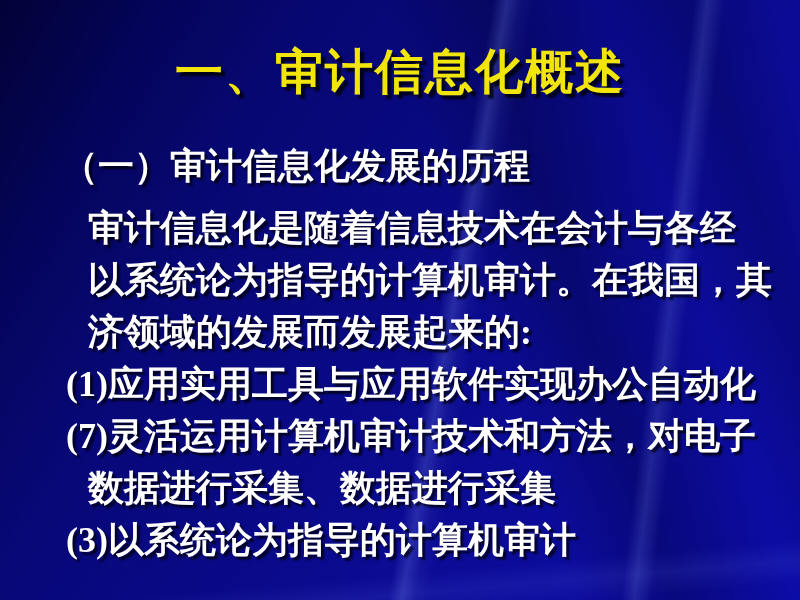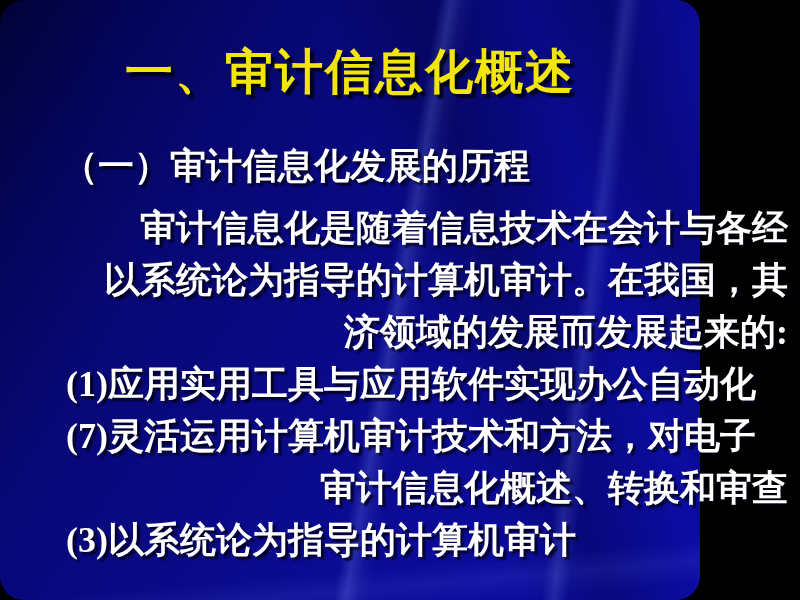--- a/index.html
+++ b/index.html
@@ -5,38 +5,37 @@
   html, body {
     margin: 0;
     padding: 0;
     width: 800px;
     height: 600px;
     overflow: hidden;
     background: #000;
   }
   .slide {
     position: relative;
-    width: 700px;
+    width: 800px;
     height: 600px;
     font-family: "Liberation Serif", "DejaVu Serif", serif;
     font-weight: bold;
     
     background:
       
       linear-gradient(100deg, transparent 54.5%, rgba(140,160,255,0.22) 56%, rgba(140,160,255,0.06) 57.5%, transparent 59%),
       linear-gradient(97deg,  transparent 79.5%, rgba(140,160,255,0.18) 81%, transparent 83%),
       
       linear-gradient(175deg, transparent 91%, rgba(120,140,255,0.10) 94%, transparent 97.5%),
       
       linear-gradient(118deg, rgba(0,0,22,0.50) 0%, rgba(0,0,22,0.15) 14%, transparent 28%),
       
       linear-gradient(72deg, transparent 58%, rgba(0,0,30,0.28) 68%, transparent 80%, rgba(0,0,30,0.22) 89%, transparent 97%),
       
       linear-gradient(125deg, #03035a 0%, #08087a 35%, #0b0b94 65%, #0c0ca8 100%);
-    border-radius: 24px;
   }
   .title {
     position: absolute;
     top: 44px;
     left: 0;
     width: 100%;
     margin: 0;
     text-align: center;
     font-size: 48px;
     line-height: 56px;
@@ -55,34 +54,34 @@
     font-size: 36px;
     text-shadow: 3px 3px 2px rgba(0, 0, 12, 0.8);
     font-family: Liberation Serif, serif;
   }
   .line {
     height: 52px;
     line-height: 52px;
     white-space: nowrap;
   }
   .line.heading { margin-left: 14px; margin-bottom: 10px; }
-  .line.para    { margin-left: 40px; text-align: right; }
+  .line.para    { margin-left: 40px; }
   .line.item    { margin-left: 18px; }
 </style>
 </head>
 <body>
 
 <div class="slide">
   <h1 class="title">一、审计信息化概述</h1>
 
   <div class="content">
     <div class="line heading">（一）审计信息化发展的历程</div>
 
     <div class="line para">审计信息化是随着信息技术在会计与各经</div>
     <div class="line para">以系统论为指导的计算机审计。在我国，其</div>
     <div class="line para">济领域的发展而发展起来的:</div>
 
     <div class="line item">(1)应用实用工具与应用软件实现办公自动化</div>
     <div class="line item">(7)灵活运用计算机审计技术和方法，对电子</div>
-    <div class="line para">审计信息化概述、转换和审查</div>
+    <div class="line para">数据进行采集、数据进行采集</div>
     <div class="line item">(3)以系统论为指导的计算机审计</div>
   </div>
 </div>
 
 </body></html>

